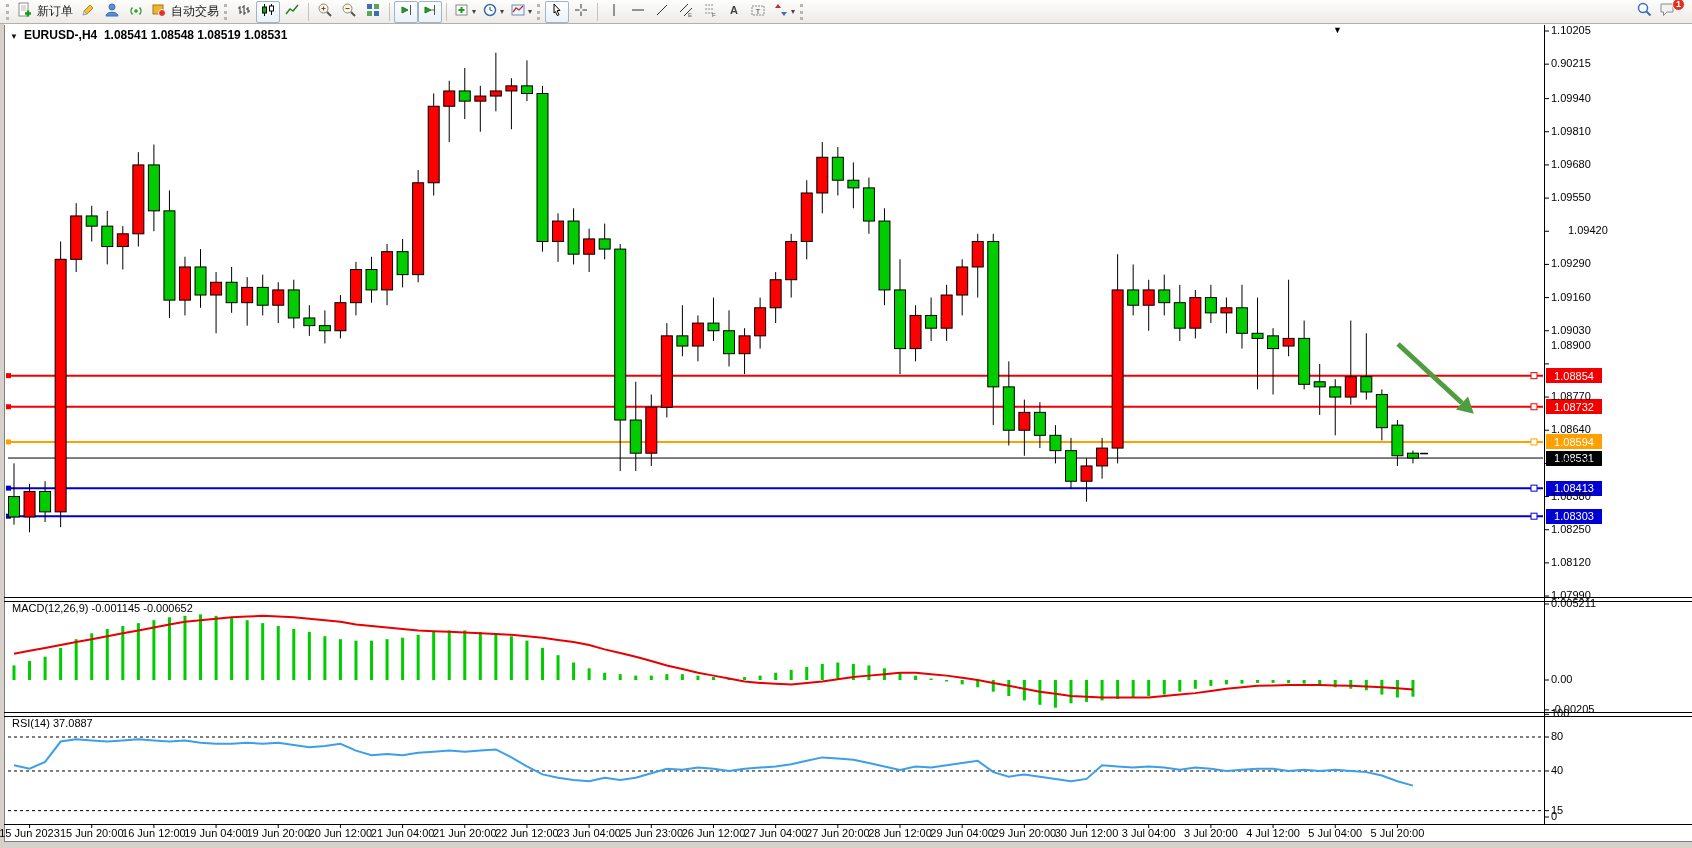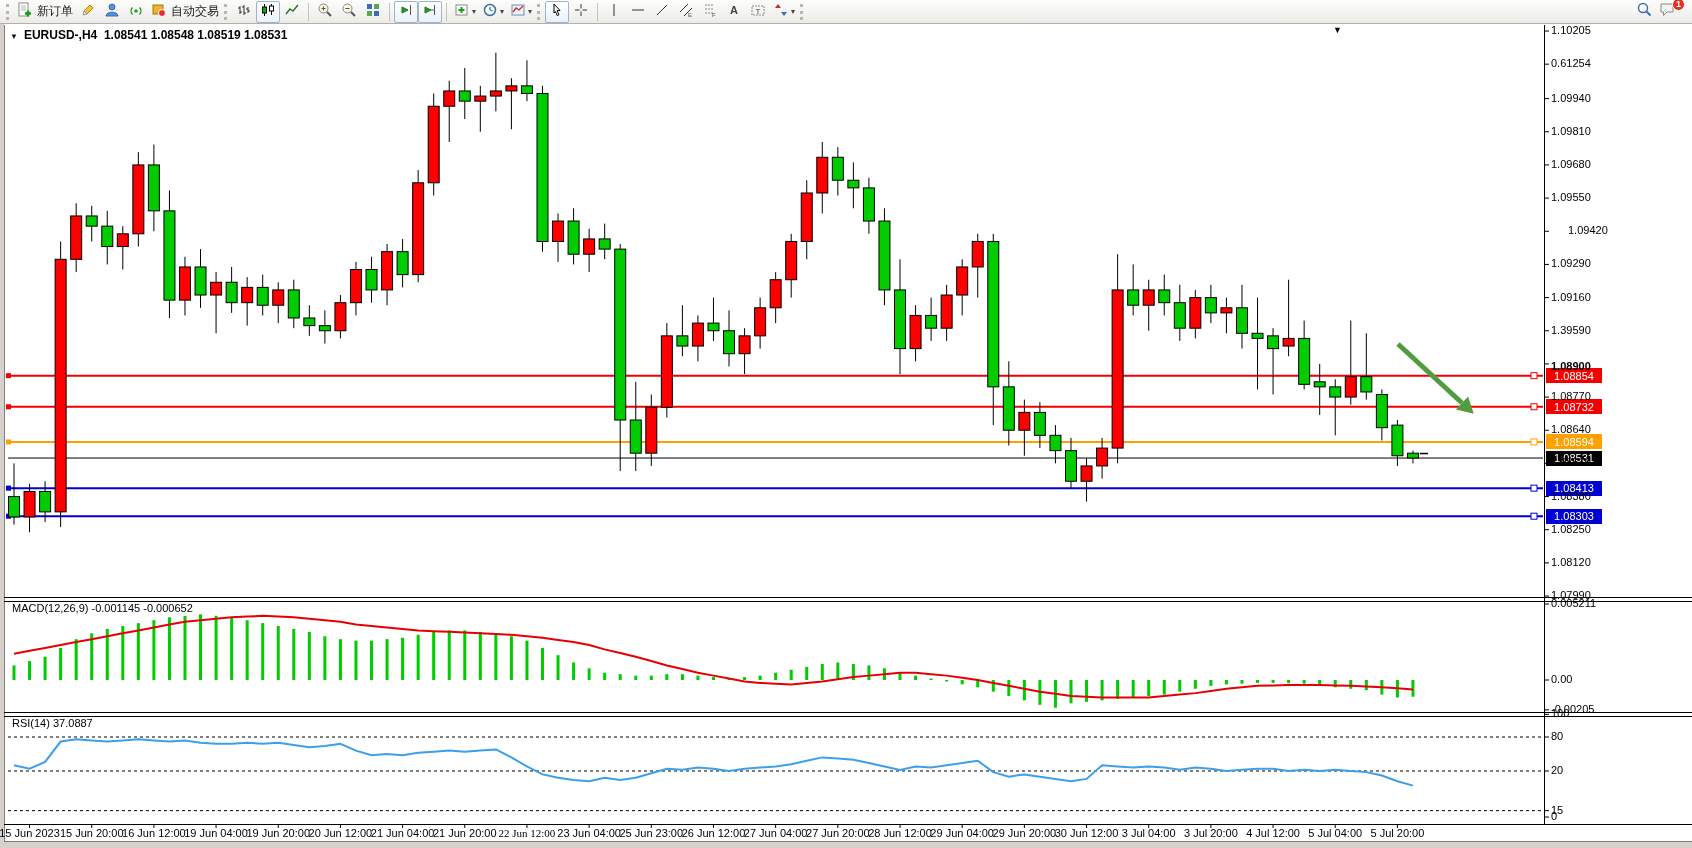--- a/index.html
+++ b/index.html
@@ -619,54 +619,54 @@
     <div class="ind-label" style="left:12px; top:717px;">
       <span>RSI(14)</span> <span>37.0887</span>
     </div>
   <div class="chip" style="top: 368.14px; background: rgb(242, 0, 0);">1.08854</div>
       <div class="chip" style="top: 399.262px; background: rgb(242, 0, 0);">1.08732</div>
       <div class="chip" style="top: 434.466px; background: rgb(255, 160, 0);">1.08594</div>
       <div class="chip" style="top: 450.537px; background: rgb(0, 0, 0);">1.08531</div>
       <div class="chip" style="top: 480.639px; background: rgb(0, 0, 212);">1.08413</div>
       <div class="chip" style="top: 508.7px; background: rgb(0, 0, 212);">1.08303</div>
       <div class="tick-label" style="top: 24px;">1.10205</div>
-      <div class="tick-label" style="top: 57.163px;">0.61254</div>
+      <div class="tick-label" style="top: 57.163px;">0.90215</div>
       <div class="tick-label" style="top: 91.6015px;">1.09940</div>
       <div class="tick-label" style="top: 124.764px;">1.09810</div>
       <div class="tick-label" style="top: 157.927px;">1.09680</div>
       <div class="tick-label" style="top: 191.09px;">1.09550</div>
       <div class="tick-label" style="top: 224.253px; margin-left: 17px;">1.09420</div>
       <div class="tick-label" style="top: 257.416px;">1.09290</div>
       <div class="tick-label" style="top: 290.579px;">1.09160</div>
-      <div class="tick-label" style="top: 323.742px;">1.39590</div>
-      <div class="tick-label" style="top: 360px; font-weight: bold;">1.08900</div>
+      <div class="tick-label" style="top: 323.742px;">1.09030</div>
+      <div class="tick-label" style="top: 339px;">1.08900</div>
       <div class="tick-label" style="top: 390.068px;">1.08770</div>
       <div class="tick-label" style="top: 423.231px;">1.08640</div>
       <div class="tick-label" style="top: 456.394px;">1.08510</div>
       <div class="tick-label" style="top: 489.557px;">1.08380</div>
       <div class="tick-label" style="top: 522.72px;">1.08250</div>
       <div class="tick-label" style="top: 555.884px;">1.08120</div>
       <div class="tick-label" style="top: 589.046px;">1.07990</div>
       <div class="ind-axis-label" style="top: 596.998px;">0.005211</div>
       <div class="ind-axis-label" style="top: 673px;">0.00</div>
       <div class="ind-axis-label" style="top: 702.899px;">-0.00205</div>
       <div class="ind-axis-label" style="top: 707.34px;">100</div>
       <div class="ind-axis-label" style="top: 730px;">80</div>
-      <div class="ind-axis-label" style="top: 763.99px;">20</div>
+      <div class="ind-axis-label" style="top: 763.99px;">40</div>
       <div class="ind-axis-label" style="top: 803.645px;">15</div>
       <div class="ind-axis-label" style="top: 810px;">0</div>
       <div class="date-label" style="left: 29.544px;">15 Jun 2023</div>
       <div class="date-label" style="left: 91.72px;">15 Jun 20:00</div>
       <div class="date-label" style="left: 153.896px;">16 Jun 12:00</div>
       <div class="date-label" style="left: 216.072px;">19 Jun 04:00</div>
       <div class="date-label" style="left: 278.248px;">19 Jun 20:00</div>
       <div class="date-label" style="left: 340.424px;">20 Jun 12:00</div>
       <div class="date-label" style="left: 402.6px;">21 Jun 04:00</div>
       <div class="date-label" style="left: 464.776px;">21 Jun 20:00</div>
-      <div class="date-label" style="left: 526.952px; font-family: Liberation Serif, serif;">22 Jun 12:00</div>
+      <div class="date-label" style="left: 526.952px;">22 Jun 12:00</div>
       <div class="date-label" style="left: 589.128px;">23 Jun 04:00</div>
       <div class="date-label" style="left: 651.304px;">25 Jun 23:00</div>
       <div class="date-label" style="left: 713.48px;">26 Jun 12:00</div>
       <div class="date-label" style="left: 775.656px;">27 Jun 04:00</div>
       <div class="date-label" style="left: 837.832px;">27 Jun 20:00</div>
       <div class="date-label" style="left: 900.008px;">28 Jun 12:00</div>
       <div class="date-label" style="left: 962.184px;">29 Jun 04:00</div>
       <div class="date-label" style="left: 1024.36px;">29 Jun 20:00</div>
       <div class="date-label" style="left: 1086.54px;">30 Jun 12:00</div>
       <div class="date-label" style="left: 1148.71px;">3 Jul 04:00</div>

